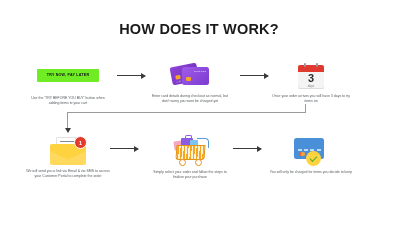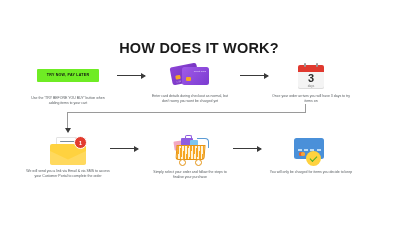--- a/index.html
+++ b/index.html
@@ -6,21 +6,21 @@
   body{
     width:398px;height:195px;
     background:#ffffff;
     font-family:"Liberation Sans","DejaVu Sans",sans-serif;
     overflow:hidden;
     position:relative;
   }
   #page{position:relative;width:398px;height:195px;}
 
   .title{
-    position:absolute;left:0;top:40px;width:398px;
+    position:absolute;left:0;top:21px;width:398px;
     text-align:center;
     font-size:14.5px;font-weight:bold;color:#1a1a1a;
     letter-spacing:0.2px;
   }
 
   
   .step{position:absolute;width:96px;text-align:center;}
   .icon-wrap{height:34px;display:flex;align-items:flex-end;justify-content:center;}
   .caption{
     margin-top:4px;

